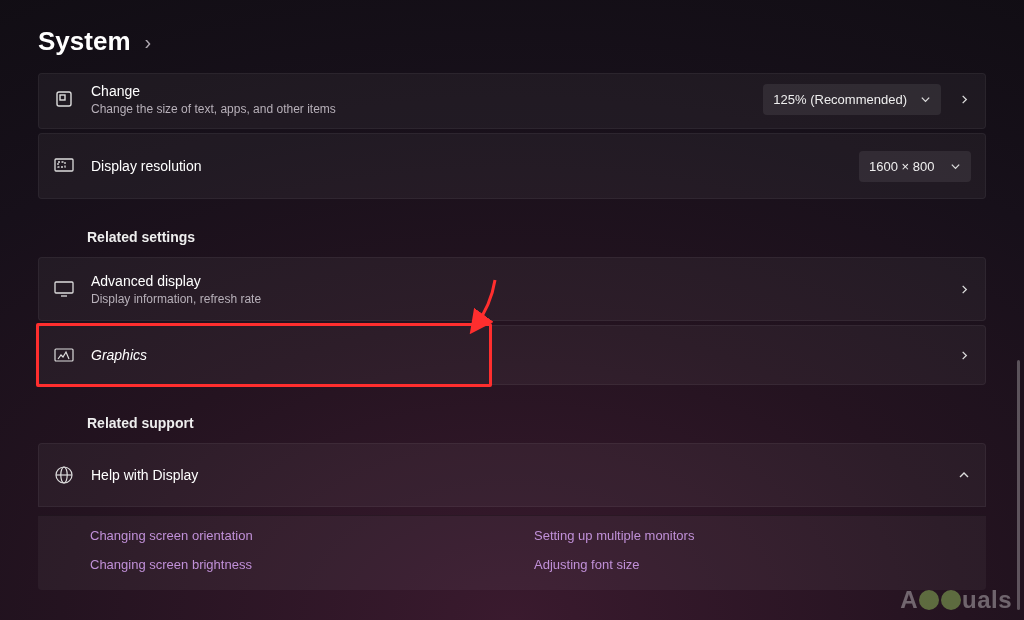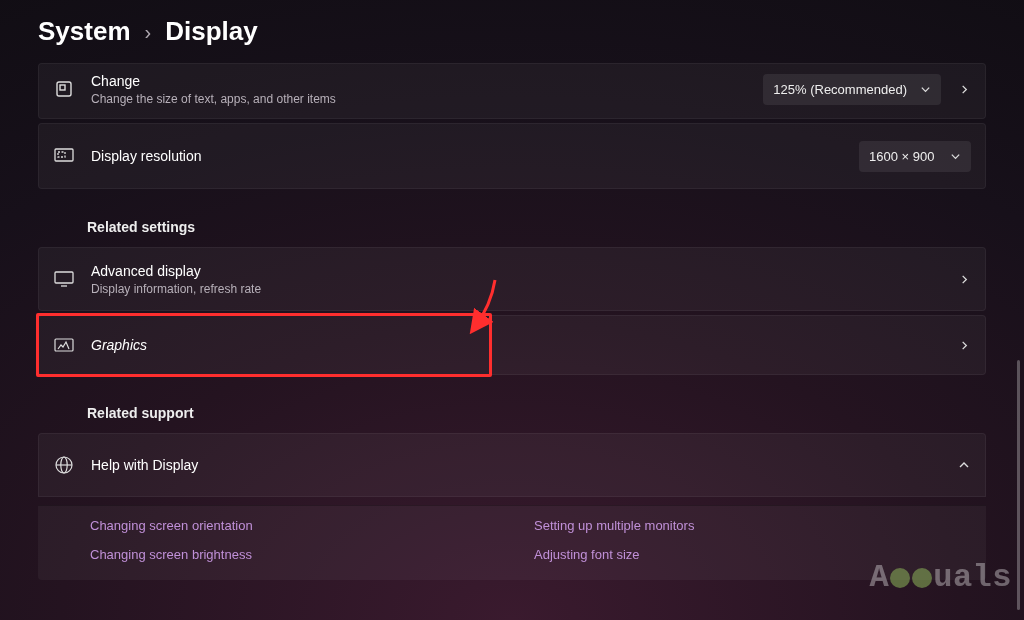--- a/index.html
+++ b/index.html
@@ -8,21 +8,21 @@
     background: radial-gradient(ellipse 110% 120% at 50% 100%, #3a1a2e 0%, #241320 40%, #17101a 70%, #100d13 100%);
     color: #fff;
     position: relative;
     padding: 0 10px;
   }
 
   .breadcrumb {
     display: flex;
     align-items: baseline;
     gap: 14px;
-    padding: 16px 28px 16px 28px;
+    padding: 26px 28px 16px 28px;
     font-size: 26px;
     font-weight: 600;
   }
   .breadcrumb .sep { font-size: 20px; color: #b0aab2; font-weight: 400; position: relative; top: -1px; }
   .breadcrumb .dim { font-weight: 600; }
 
   .content { padding: 0 28px; }
 
   .card {
     background: rgba(255,255,255,0.045);
@@ -106,42 +106,41 @@
   .edge-scroll {
     position: absolute;
     right: 4px; top: 360px;
     width: 3px; height: 250px;
     background: rgba(255,255,255,0.28);
     border-radius: 2px;
   }
 
   .watermark {
     position: absolute;
-    right: 12px; bottom: 24px;
-    font-size: 32px;
+    right: 12px; bottom: 6px;
+    font-size: 24px;
     font-weight: 700;
     color: rgba(255,255,255,0.35);
     letter-spacing: 0.5px;
-    font-family: Liberation Mono, monospace;
+    font-family: Liberation Sans, sans-serif;
   }
   .watermark .o {
     display:inline-block; width:20px; height:20px;
     background: rgba(140,180,90,0.55);
     border-radius:50%;
     vertical-align: -2px;
     margin: 0 1px;
   }
 </style>
 </head>
 <body>
 
 <div class="breadcrumb">
   <span>System</span>
   <span class="sep">›</span>
-  <span class="dim">Display</span>
 </div>
 
 <div class="content">
 
   <div class="card" style="min-height:56px; padding-top:6px; padding-bottom:10px;">
     <span class="icon-slot">
       <svg width="20" height="20" viewBox="0 0 20 20" fill="none" stroke="#ddd" stroke-width="1.4">
         <rect x="3" y="3" width="14" height="14" rx="2"></rect>
         <rect x="6" y="6" width="5" height="5"></rect>
       </svg>
@@ -169,21 +168,21 @@
     <span class="icon-slot">
       <svg width="22" height="18" viewBox="0 0 22 18" fill="none" stroke="#ddd" stroke-width="1.3">
         <rect x="2" y="2" width="18" height="12" rx="1"></rect>
         <rect x="5" y="5" width="7" height="5" stroke-dasharray="2 1.5"></rect>
       </svg>
     </span>
     <div class="labels">
       <div class="title">Display resolution</div>
     </div>
     <div class="value-drop">
-      <span>1600 × 900</span>
+      <span>1600 × 800</span>
       <span class="chev">
         <svg width="11" height="11" viewBox="0 0 12 12">
             <path d="M2 4l4 4 4-4" stroke="#ddd" stroke-width="1.4" fill="none"></path>
           </svg>
       </span>
     </div>
   </div>
 
 
   <div class="section-title">Related settings</div>

